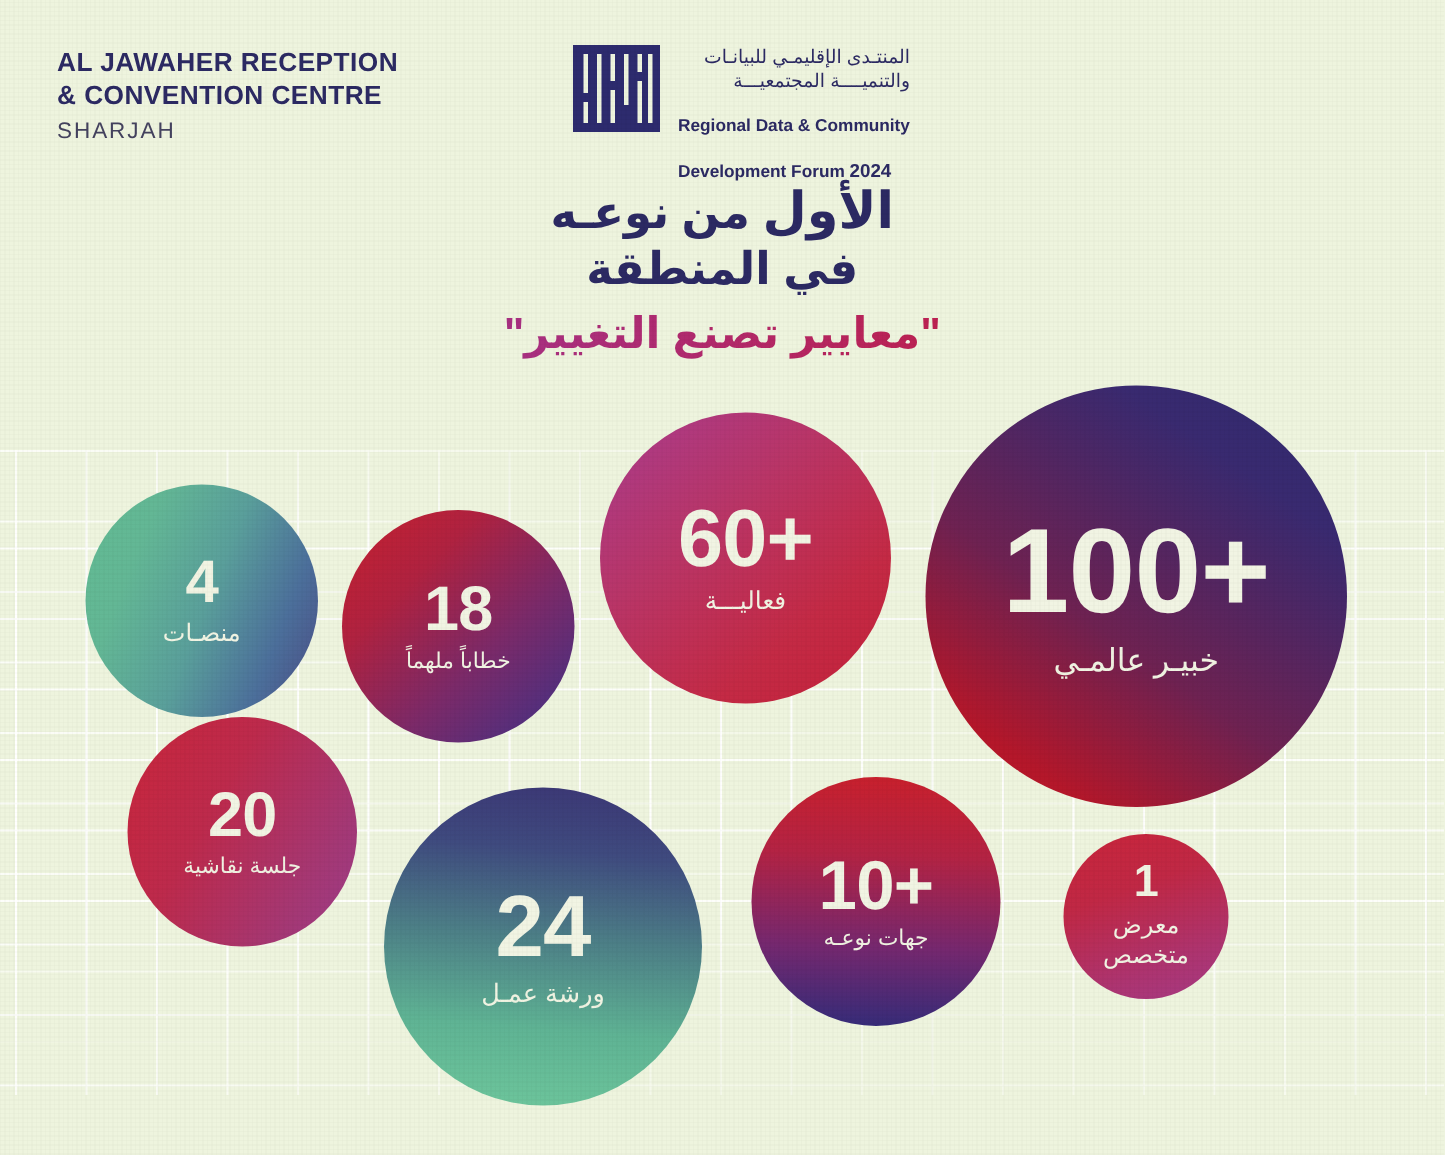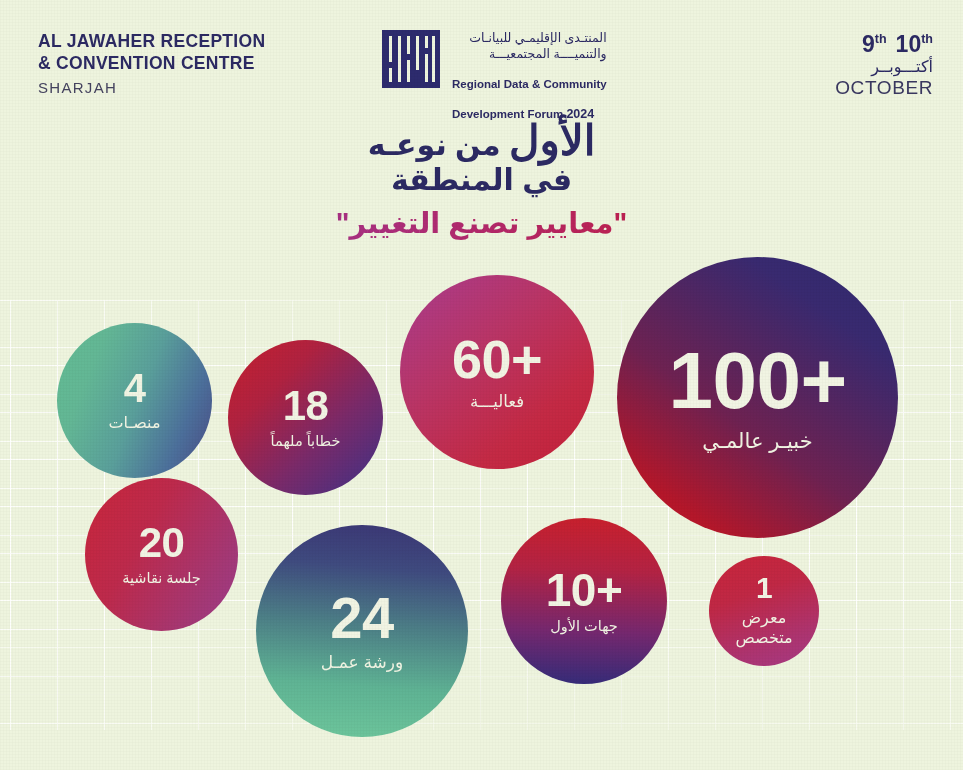--- a/index.html
+++ b/index.html
@@ -175,24 +175,23 @@
     z-index: 5;
   }
   .headline .l1 {
     color: #2c2a63;
     font-size: 30px;
     line-height: 40px;
     font-weight: 700;
     white-space: nowrap;
   }
   .headline .l1 .big {
-    font-size: 42px;
+    font-size: 34px;
     font-weight: 800;
     line-height: 47px;
-    font-family: Liberation Serif, serif;
   }
   .headline .l2 {
     color: #2c2a63;
     font-size: 30px;
     line-height: 38px;
     font-weight: 600;
     white-space: nowrap;
     margin-top: -4px;
   }
   .headline .quote {
@@ -338,25 +337,20 @@
         <span class="bar" style="left:50px; top:6px;  height:46px;"></span>
       </div>
       <div class="brand-text">
         <div class="brand-ar">المنتـدى الإقليمـي للبيانـات</div>
         <div class="brand-ar">والتنميــــة المجتمعيـــة</div>
         <div class="brand-en">Regional Data &amp; Community</div>
         <div class="brand-en"><span>Development Forum</span> <span class="year">2024</span></div>
       </div>
     </div>
 
-    <div class="dates">
-      <div class="dnum"><span>9</span><sup>th</sup><span class="gap"></span><span>10</span><sup>th</sup></div>
-      <div class="dar">أكتـــوبــر</div>
-      <div class="den">OCTOBER</div>
-    </div>
 
   </div>
 
   <div class="headline">
     <div class="l1"><span class="big">الأول</span> <span>من نوعـه</span></div>
     <div class="l2">في المنطقة</div>
     <div class="quote">"معايير تصنع التغيير"</div>
   </div>
 
   <div class="bubbles">
@@ -386,21 +380,21 @@
       <div class="lbl">جلسة نقاشية</div>
     </div>
 
     <div class="bubble" id="b-workshops">
       <div class="num">24</div>
       <div class="lbl">ورشة عمـل</div>
     </div>
 
     <div class="bubble" id="b-exhibitors">
       <div class="num">10+</div>
-      <div class="lbl">جهات الأول</div>
+      <div class="lbl">جهات نوعـه</div>
     </div>
 
     <div class="bubble" id="b-expo">
       <div class="num">1</div>
       <div class="lbl">معرض
 متخصص</div>
     </div>
 
   </div>
 

